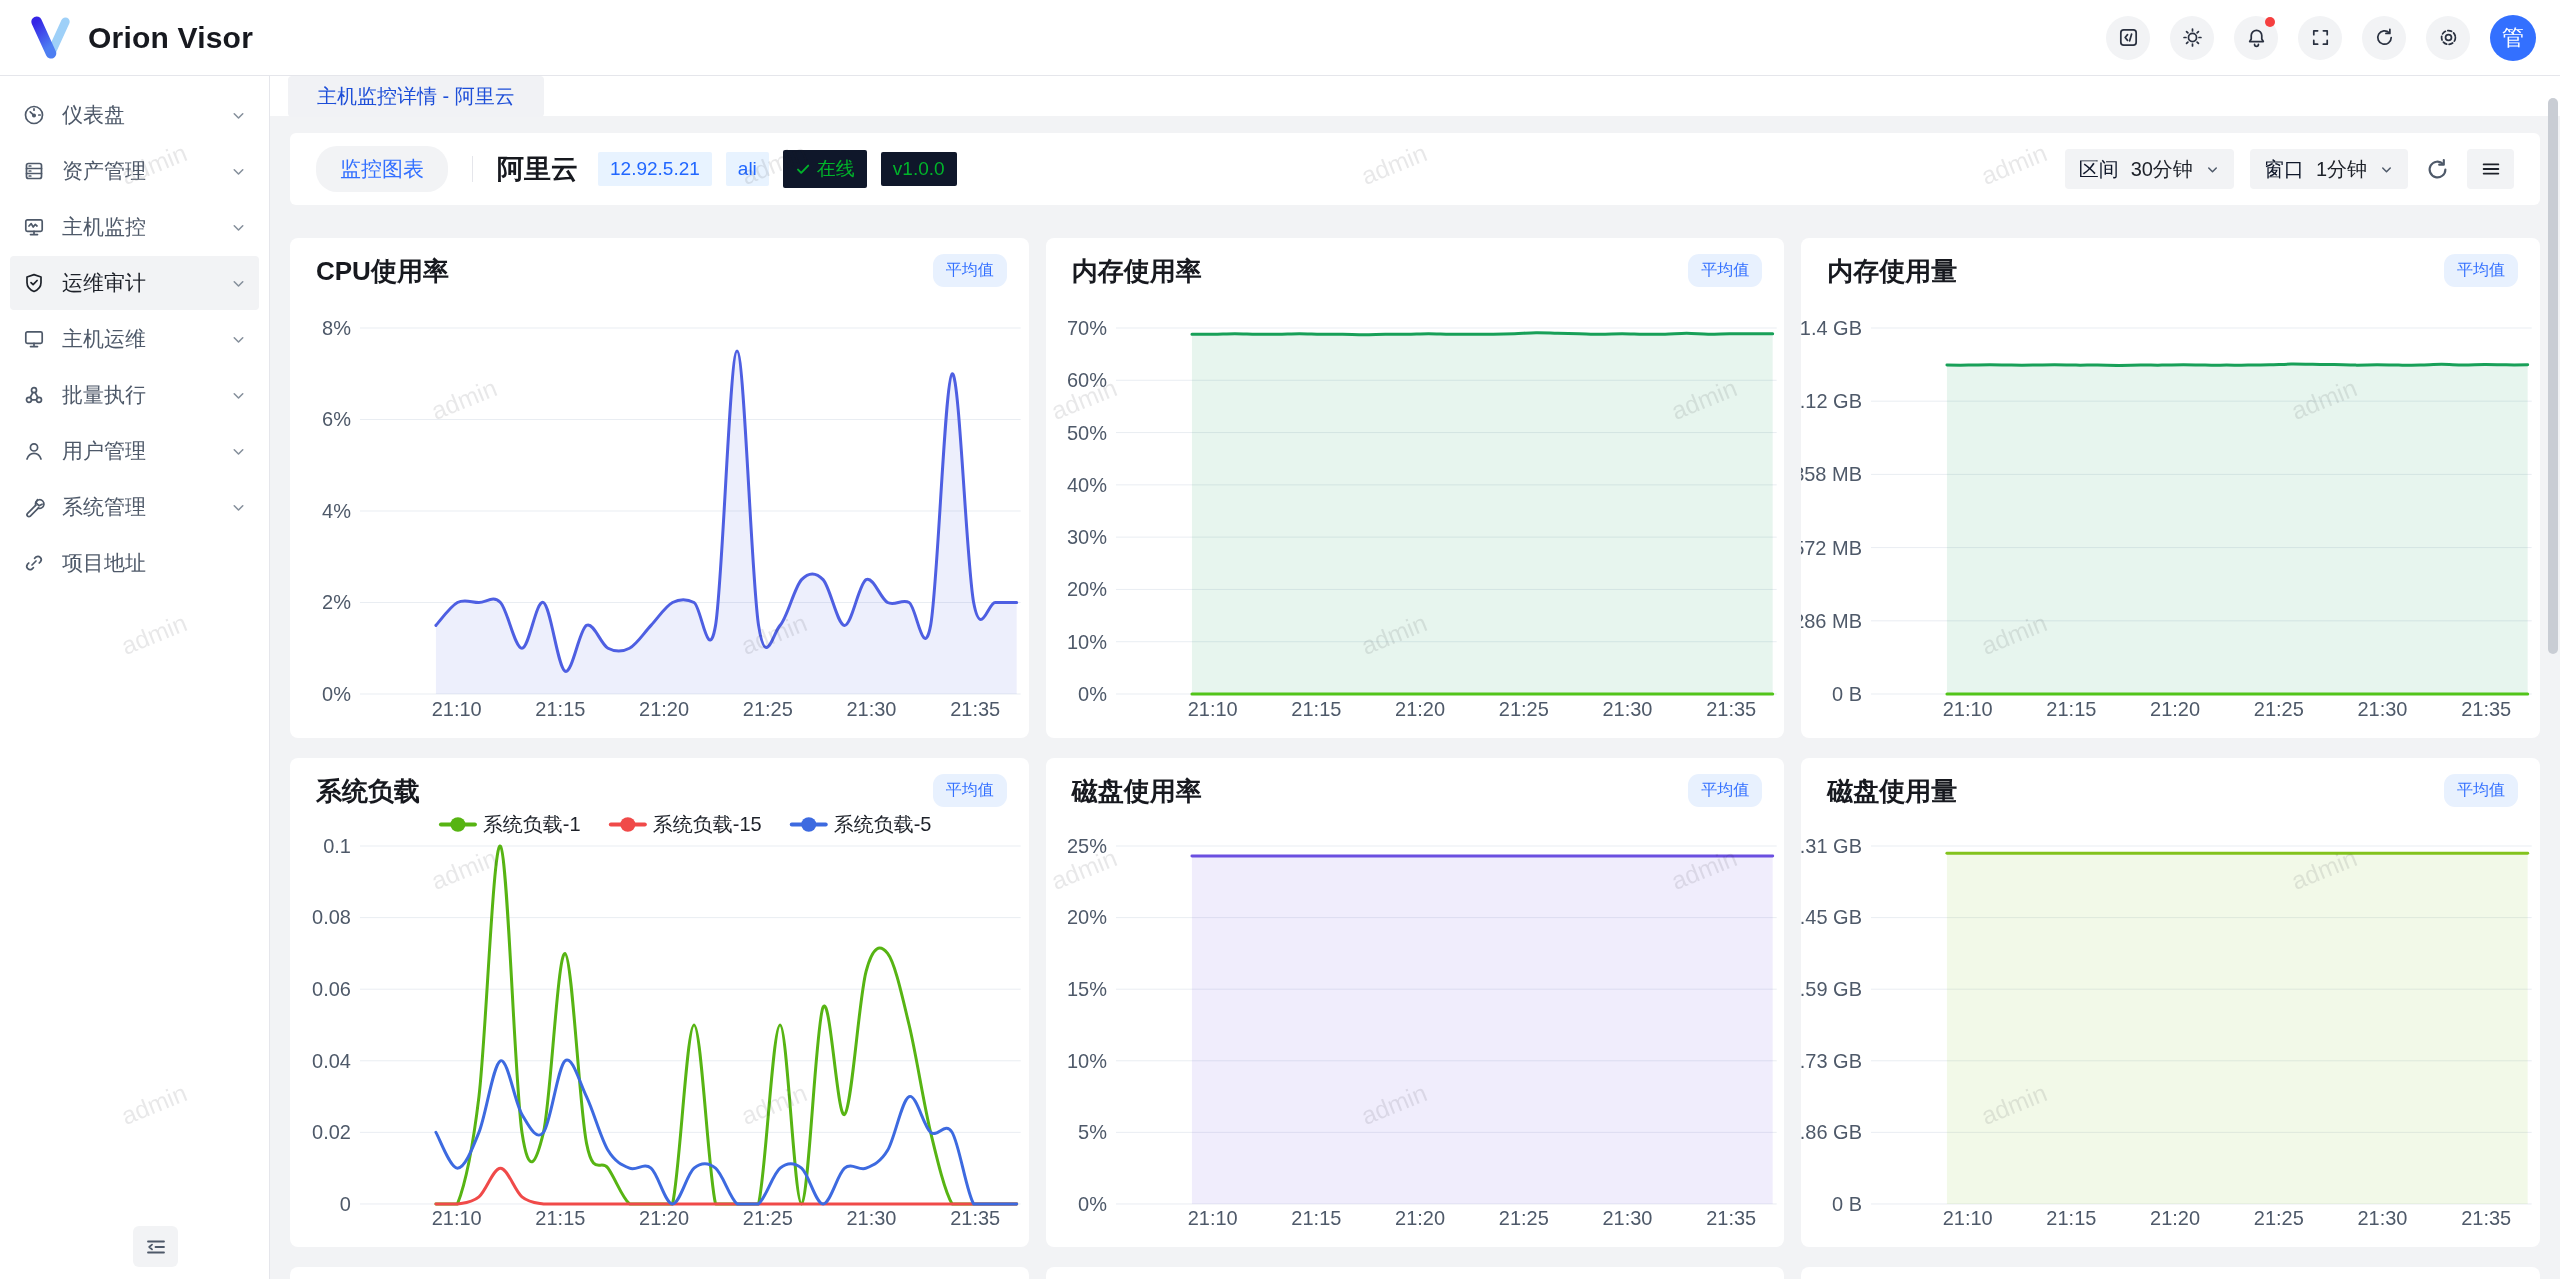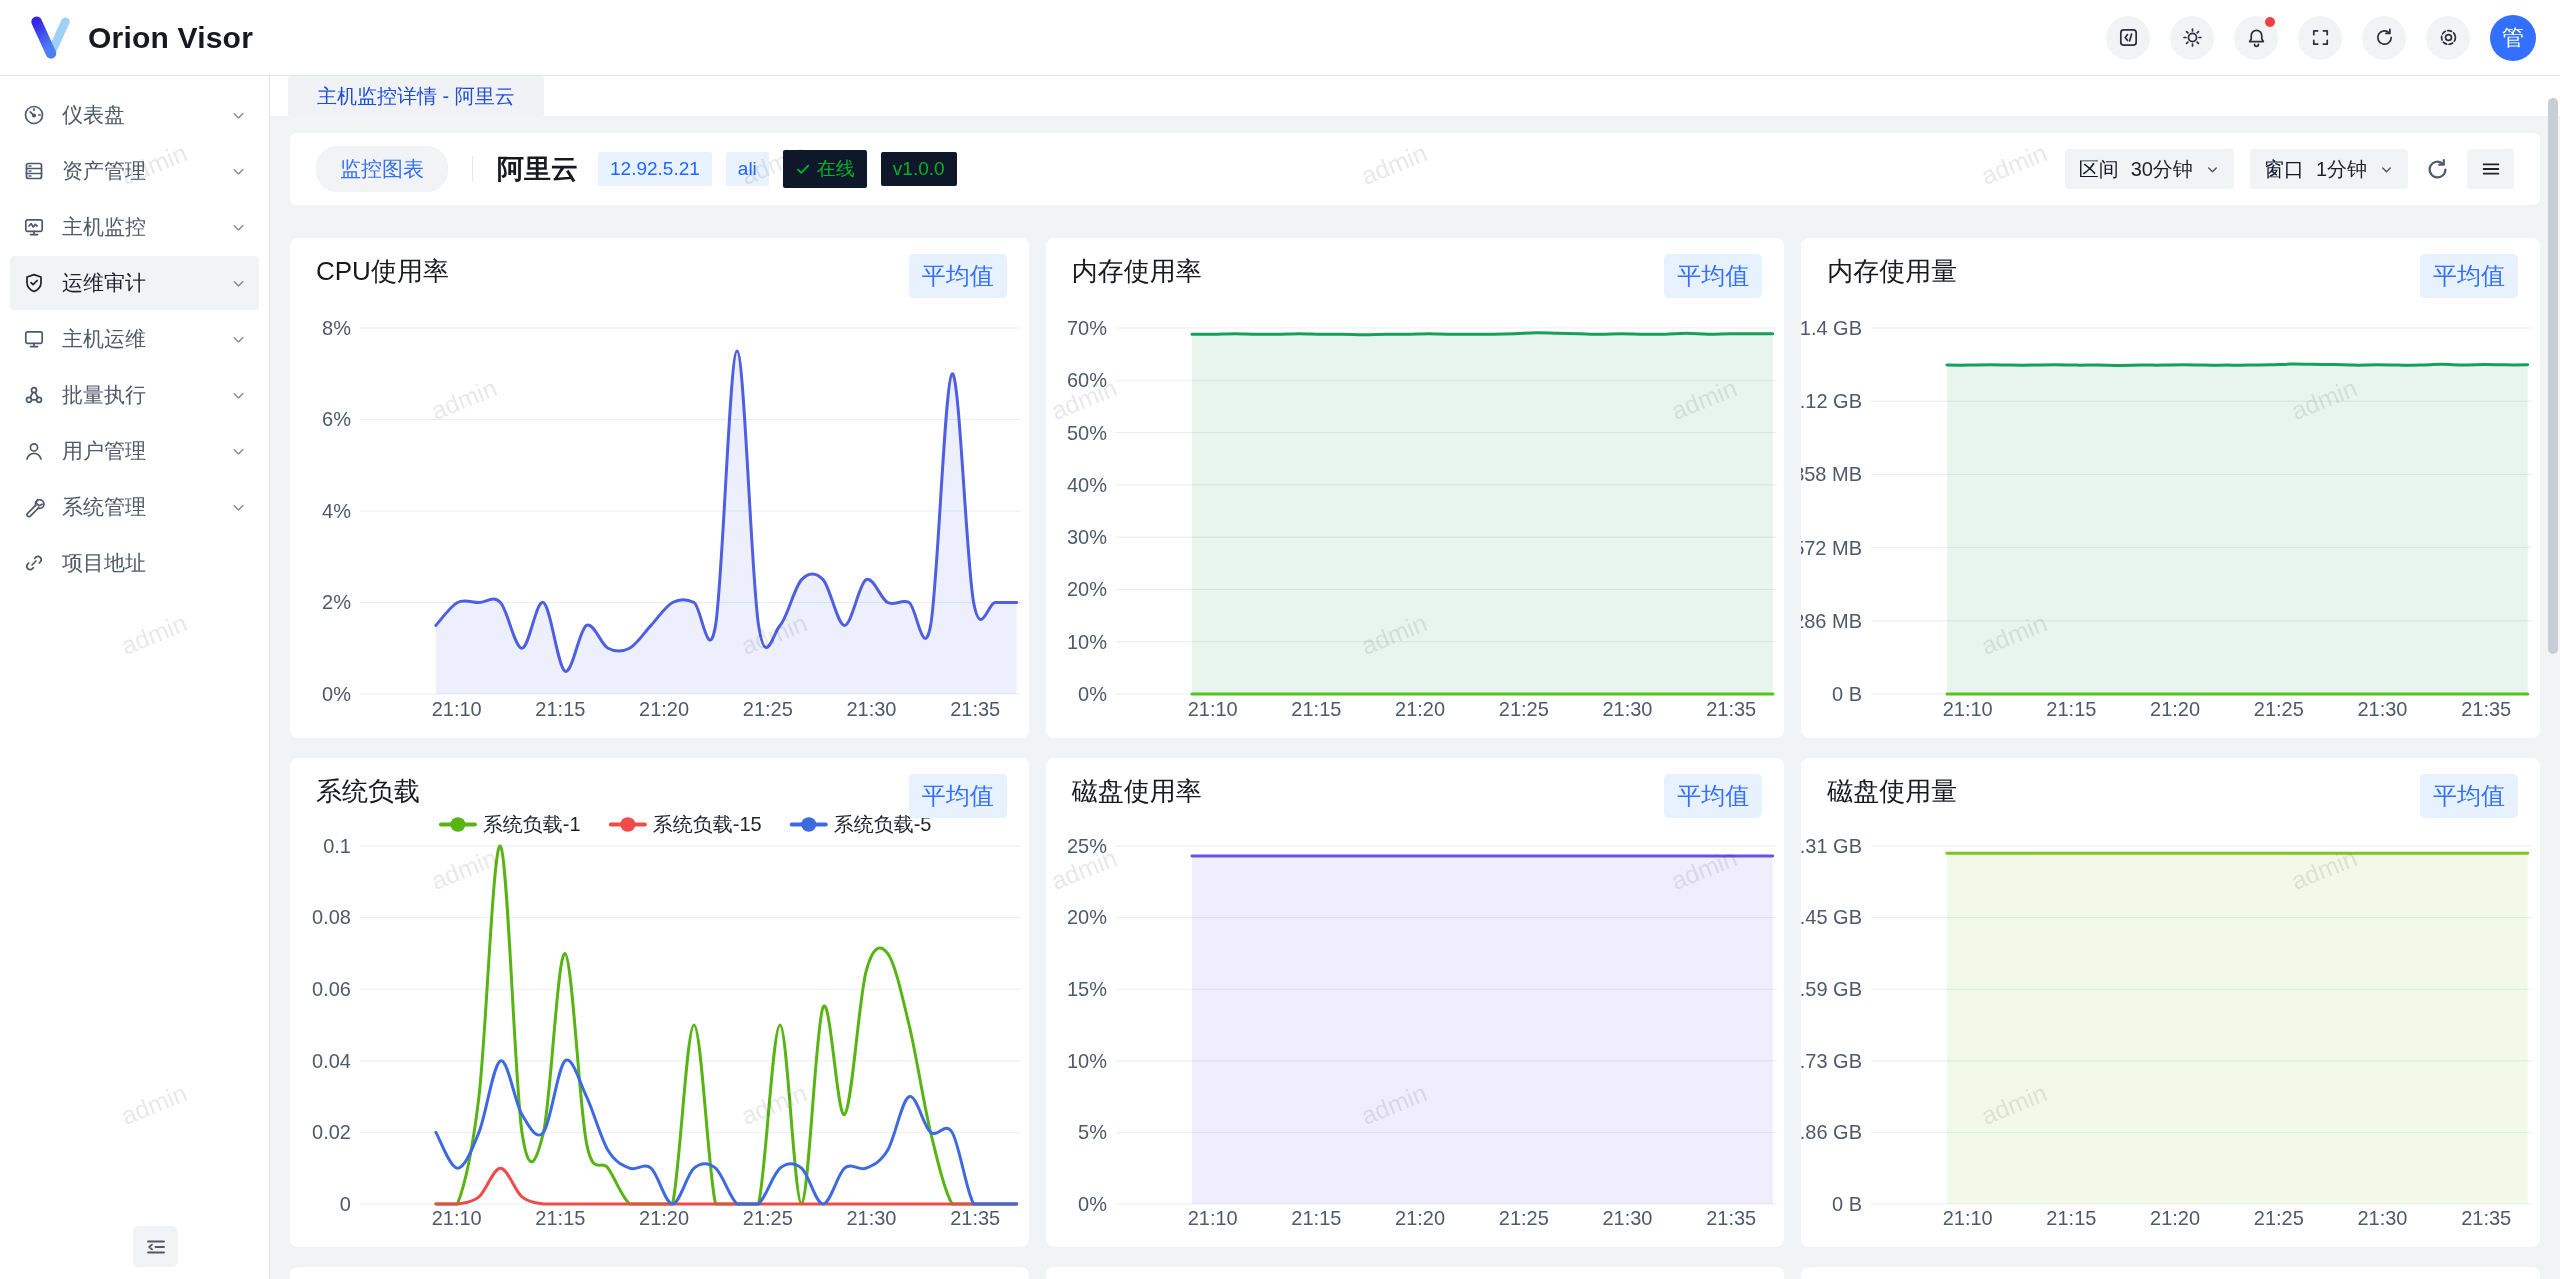--- a/index.html
+++ b/index.html
@@ -51,23 +51,23 @@
   .select .sv{color:#1d2129}
   .select svg{width:15px;height:15px;color:#4e5969}
   .tb-refresh{color:#4e5969;width:27px;height:27px;cursor:pointer}
   .menu-btn{background:#f2f3f5;border-radius:4px;width:47px;height:40px;display:flex;align-items:center;
             justify-content:center;color:#1d2129;cursor:pointer}
   .menu-btn svg{width:22px;height:22px}
   
   .charts{display:grid;grid-template-columns:repeat(3,1fr);grid-template-rows:500px 489px 200px;
           column-gap:17px;row-gap:20px;margin-top:33px}
   .card{background:#fff;border-radius:8px;position:relative;overflow:hidden}
-  .card-title{position:absolute;left:26px;top:16px;font-size:26px;font-weight:400;color:#17191f;z-index:2}
-  .card-badge{position:absolute;right:22px;top:16px;background:#e8f1fe;color:#3370ff;font-size:24px;
-              padding:6px 13px;border-radius:5px;z-index:2}
+  .card-title{position:absolute;left:26px;top:16px;font-size:26px;font-weight:700;color:#17191f;z-index:2}
+  .card-badge{position:absolute;right:22px;top:16px;background:#e8f1fe;color:#3370ff;font-size:16px;
+              padding:6px 13px;border-radius:11px;z-index:2}
   .chart-body{position:absolute;top:0;left:0;right:0;bottom:0}
   .chart-body svg{position:absolute;top:0;left:0;width:100%;height:100%}
   
   .watermark{position:absolute;top:0;left:0;right:0;bottom:0;z-index:40;pointer-events:none;overflow:hidden}
   .watermark span{position:absolute;font-size:25px;color:rgba(29,33,41,0.10);transform:rotate(-22deg);white-space:nowrap}
   .scrollbar-thumb{position:absolute;right:2px;top:98px;width:10px;height:556px;background:#c9cdd4;border-radius:5px;z-index:45;cursor:pointer}
 </style>
 </head>
 <body>
 

